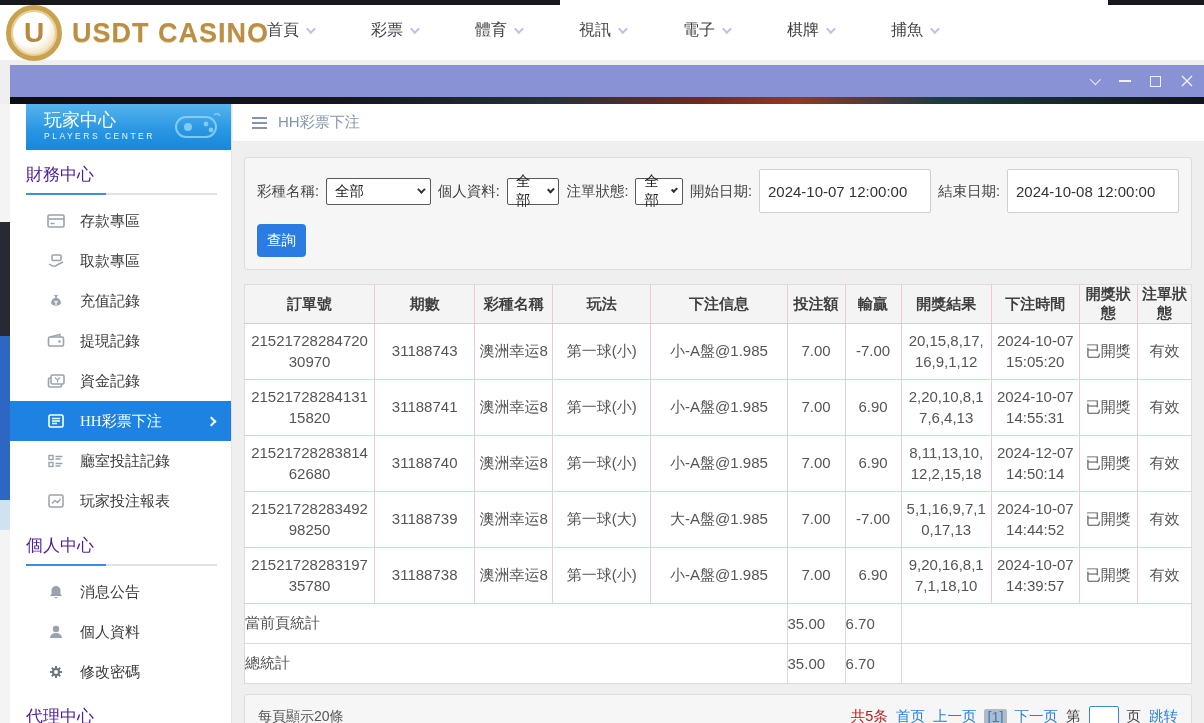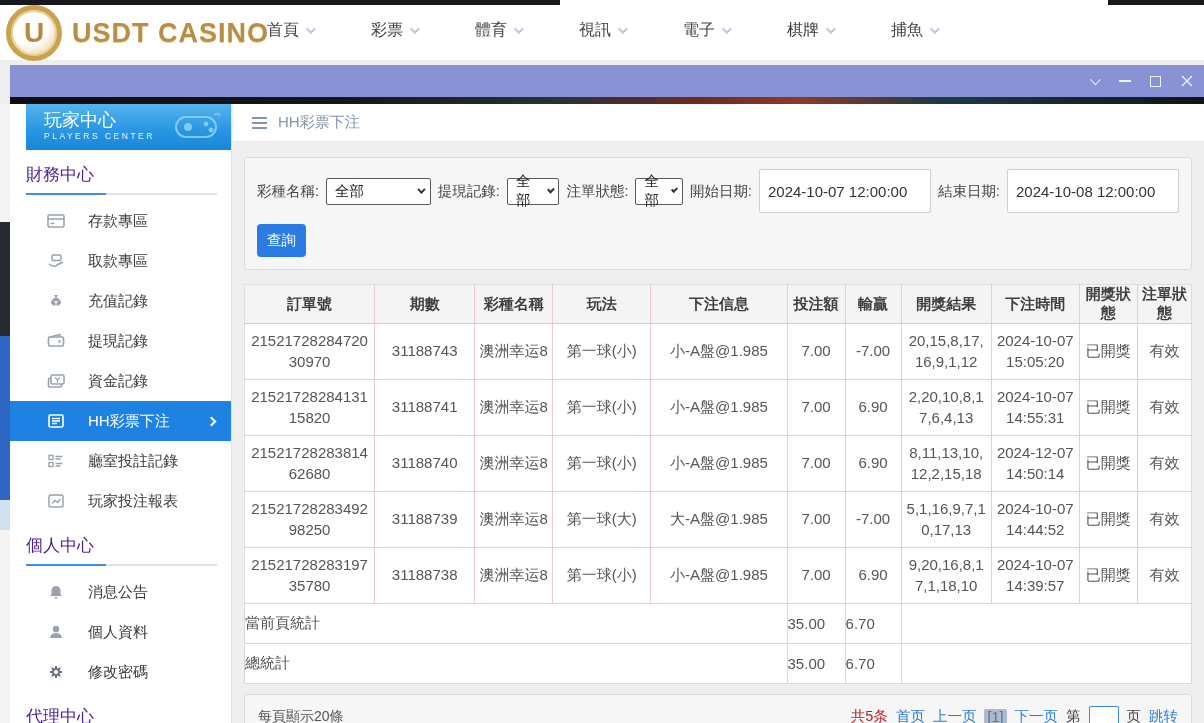--- a/index.html
+++ b/index.html
@@ -42,21 +42,21 @@
   .sidebar { position:absolute; left:10px; top:0; bottom:0; width:222px; background:#ffffff; border-right:1px solid #e3e3e3; overflow:hidden; }
   .sb-header { position:relative; margin-left:16px; width:206px; height:46px; padding:5px 0 0 18px;
       background:linear-gradient(180deg,#55b4ed 0%,#2a97e3 55%,#1687dd 100%); color:#fff; }
   .sb-title { font-size:18px; line-height:22px; }
   .sb-sub { font-size:8.5px; letter-spacing:2.5px; color:#eaf6ff; }
   .gamepad { position:absolute; right:10px; top:7px; opacity:.85; }
   .sec-title { margin:13px 14px 0 16px; font-size:17px; color:#4c1d95; }
   .sec-underline { margin:7px 14px 0 16px; height:2px;
       background:linear-gradient(to right,#3a8ee6 0 80px,#e2e2e2 80px 100%); }
   .menu { margin-top:6px; }
-  .menu-item { height:40px; display:flex; align-items:center; padding-left:37px; gap:23px; cursor:pointer; position:relative; }
+  .menu-item { height:40px; display:flex; align-items:center; padding-left:37px; gap:15px; cursor:pointer; position:relative;font-family:Liberation Serif, serif; }
   .menu-item span.lbl { font-size:15px; color:#3a3a3a; }
   .menu-item svg { flex:0 0 auto; }
   .menu-item.active { background:#1e82e2; }
   .menu-item.active span.lbl { color:#ffffff; }
   .mi-chevron { position:absolute; right:16px; width:7px; height:7px; border-right:2px solid #fff; border-top:2px solid #fff; transform:rotate(45deg); }
 
   
   .main { position:absolute; left:233px; top:0; right:0; bottom:0; }
   .main-header { height:38px; background:#ffffff; border-bottom:1px solid #ececec; display:flex; align-items:center; gap:11px; padding-left:19px; }
   .hamburger { display:inline-flex; flex-direction:column; gap:3px; }
@@ -280,21 +280,21 @@
       <span class="page-title">HH彩票下注</span>
     </div>
 
     <div class="filter-panel">
       <div class="filter-row">
         <span class="f-label">彩種名稱:</span>
         <div class="sel w-lottery">
             <span>全部</span>
             <i class="chev"></i>
           </div>
-        <span class="f-label">提現記錄:</span>
+        <span class="f-label">個人資料:</span>
         <div class="sel w-draw">
             <span>全部</span>
             <i class="chev"></i>
           </div>
         <span class="f-label">注單狀態:</span>
         <div class="sel w-order">
             <span>全部</span>
             <i class="chev"></i>
           </div>
         <span class="f-label">開始日期:</span>

